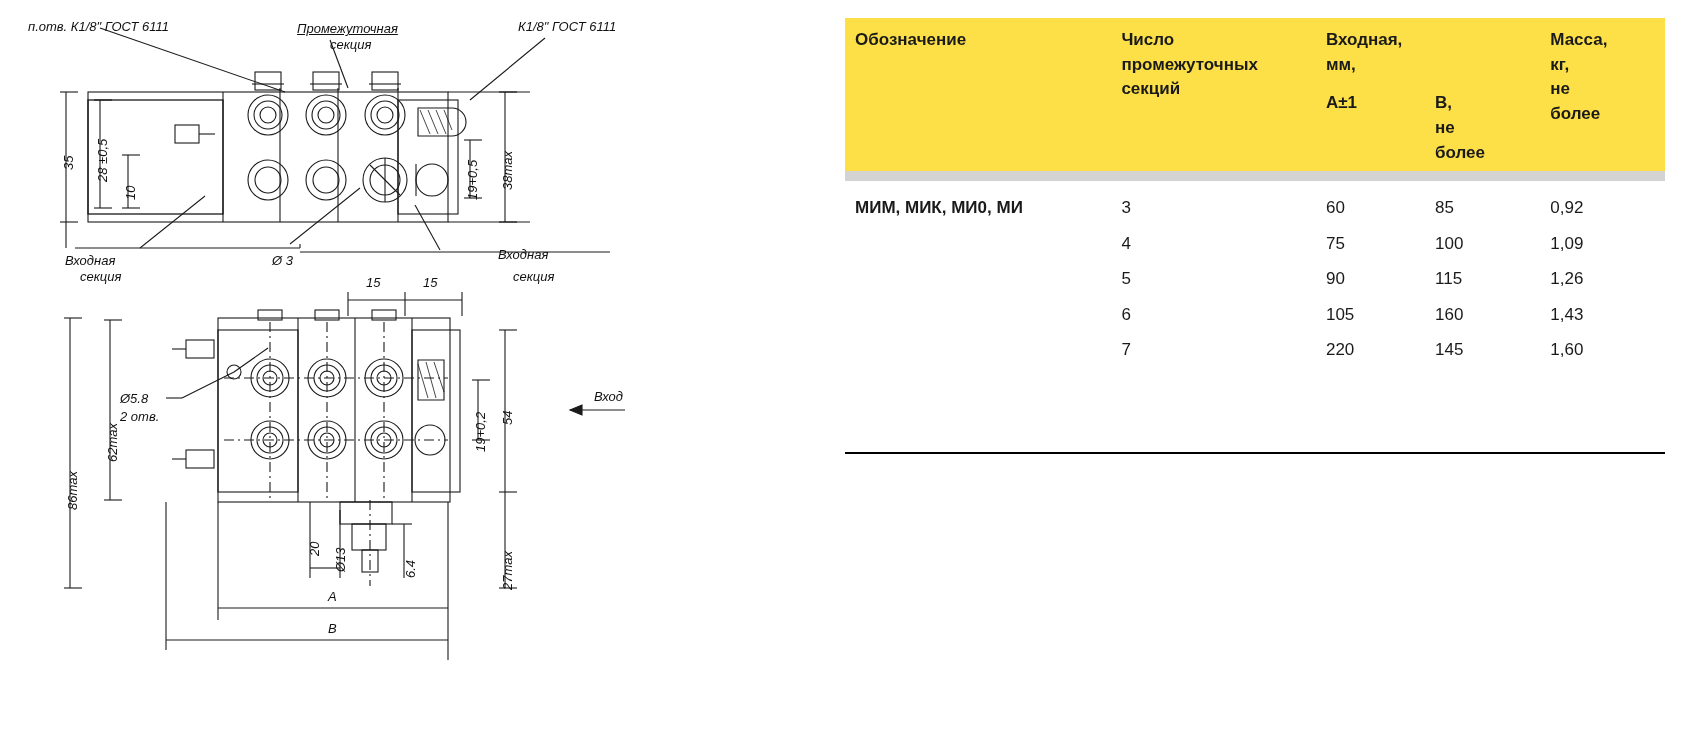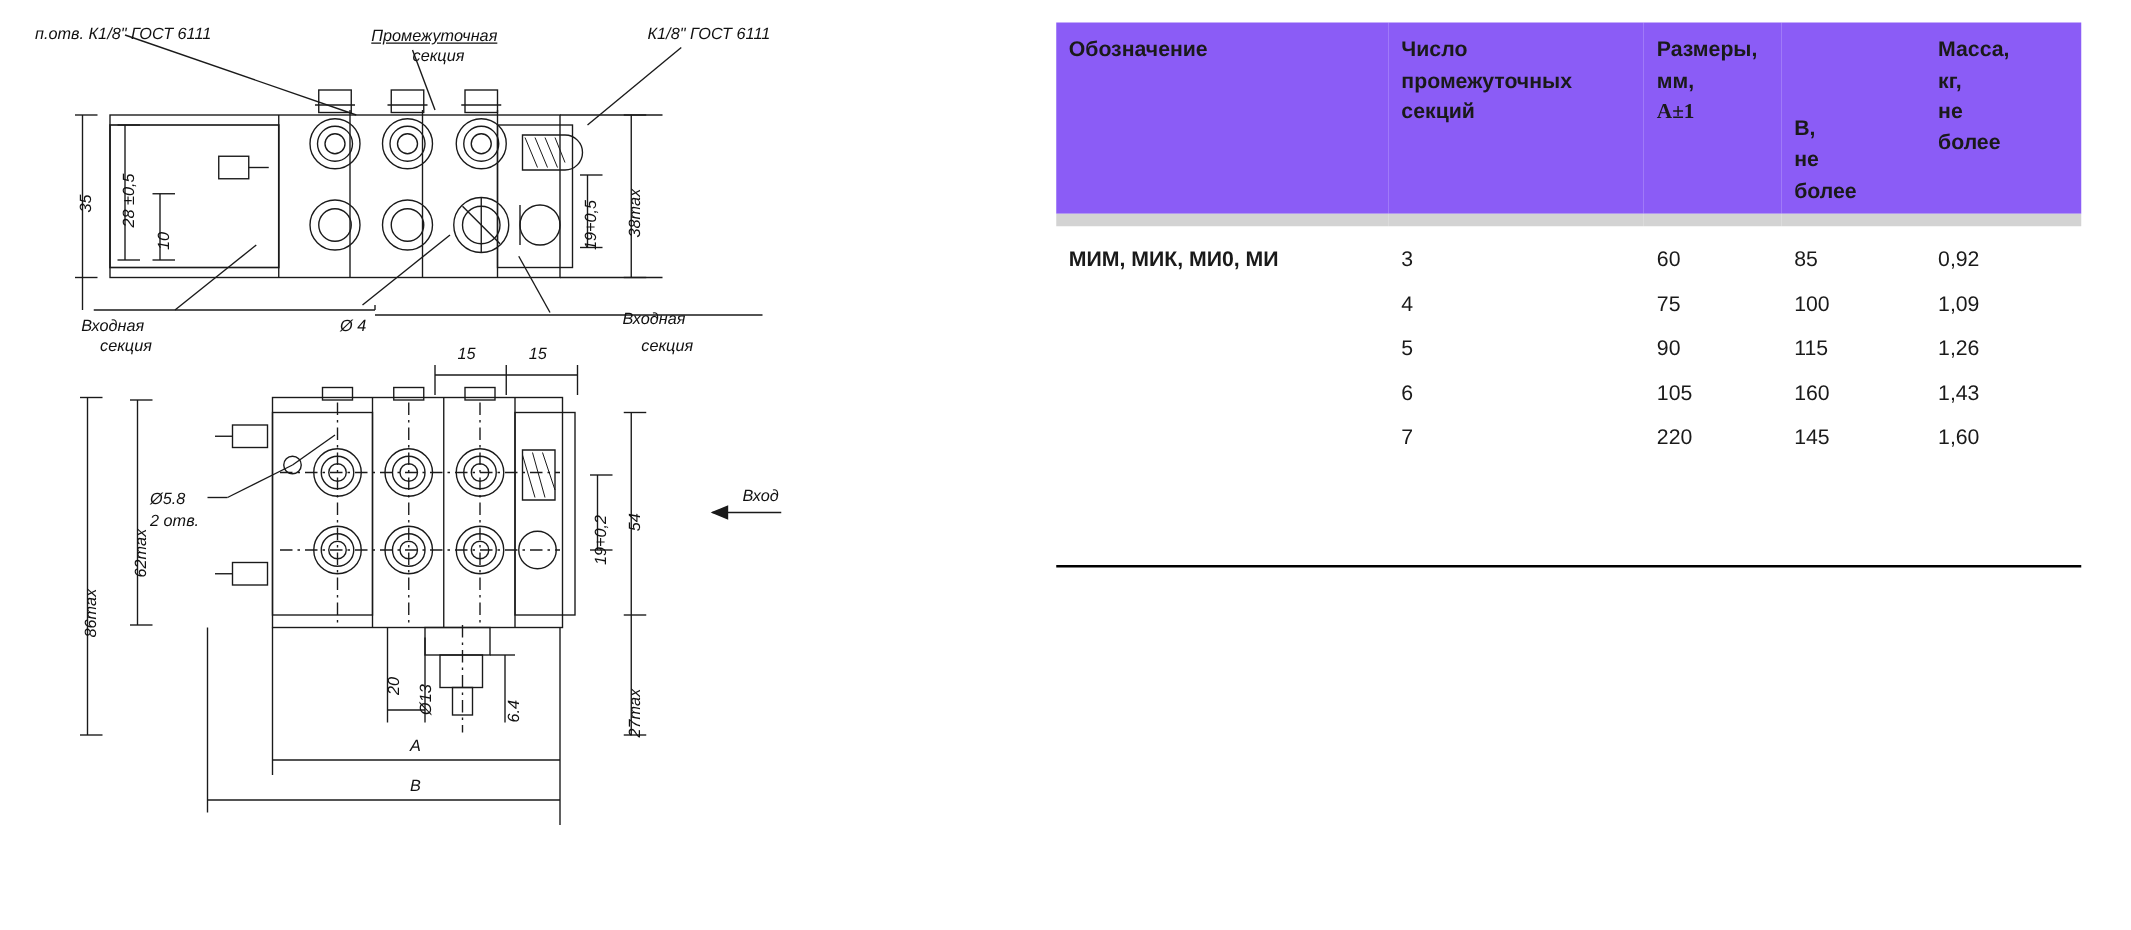--- a/index.html
+++ b/index.html
@@ -52,21 +52,21 @@
     left: 845px;
     top: 18px;
     width: 840px;
   }
   table.spec {
     border-collapse: collapse;
     width: 820px;
     font-size: 17px;
   }
   table.spec thead th {
-    background: #8b5cf6;
+    background: #fde047;
     text-align: left;
     vertical-align: top;
     font-weight: bold;
     padding: 10px 8px 6px 10px;
     border: none;
     line-height: 1.45;
   }
   table.spec thead th .sub {
     display: block;
     font-weight: bold;
@@ -302,21 +302,21 @@
     <div class="lbl" style="left:518px; top:20px;">К1/8" ГОСТ 6111</div>
 
     <div class="lbl vert" style="left:62px; top:170px;">35</div>
     <div class="lbl vert" style="left:96px; top:182px;">28 ±0,5</div>
     <div class="lbl vert" style="left:124px; top:200px;">10</div>
     <div class="lbl vert" style="left:466px; top:200px;">19+0,5</div>
     <div class="lbl vert" style="left:501px; top:190px;">38max</div>
 
     <div class="lbl" style="left:65px; top:254px;">Входная</div>
     <div class="lbl" style="left:80px; top:270px;">секция</div>
-    <div class="lbl" style="left:272px; top:254px;">Ø 4</div>
+    <div class="lbl" style="left:272px; top:254px;">Ø 3</div>
     <div class="lbl" style="left:498px; top:248px;">Входная</div>
     <div class="lbl" style="left:513px; top:270px;">секция</div>
 
     <div class="lbl" style="left:366px; top:276px;">15</div>
     <div class="lbl" style="left:423px; top:276px;">15</div>
 
     <div class="lbl vert" style="left:66px; top:510px;">86max</div>
     <div class="lbl vert" style="left:106px; top:462px;">62max</div>
 
     <div class="lbl" style="left:120px; top:392px;">Ø5.8</div>
@@ -339,23 +339,23 @@
         <tr>
           <th>
             <span>Обозначение</span>
           </th>
           <th>
             <span class="sub">Число</span>
             <span class="sub">промежуточных</span>
             <span class="sub">секций</span>
           </th>
           <th>
-            <span class="sub">Размеры,</span>
+            <span class="sub">Входная,</span>
             <span class="sub">мм,</span>
-            <span class="sub" style="font-family:Liberation Serif, serif;">А±1</span>
+            <span class="sub" style="margin-top:14px;">А±1</span>
           </th>
           <th>
             <span class="sub" style="visibility:hidden;">&nbsp;</span>
             <span class="sub" style="visibility:hidden;">&nbsp;</span>
             <span class="sub" style="margin-top:14px;">В,</span>
             <span class="sub">не</span>
             <span class="sub">более</span>
           </th>
           <th>
             <span class="sub">Масса,</span>

